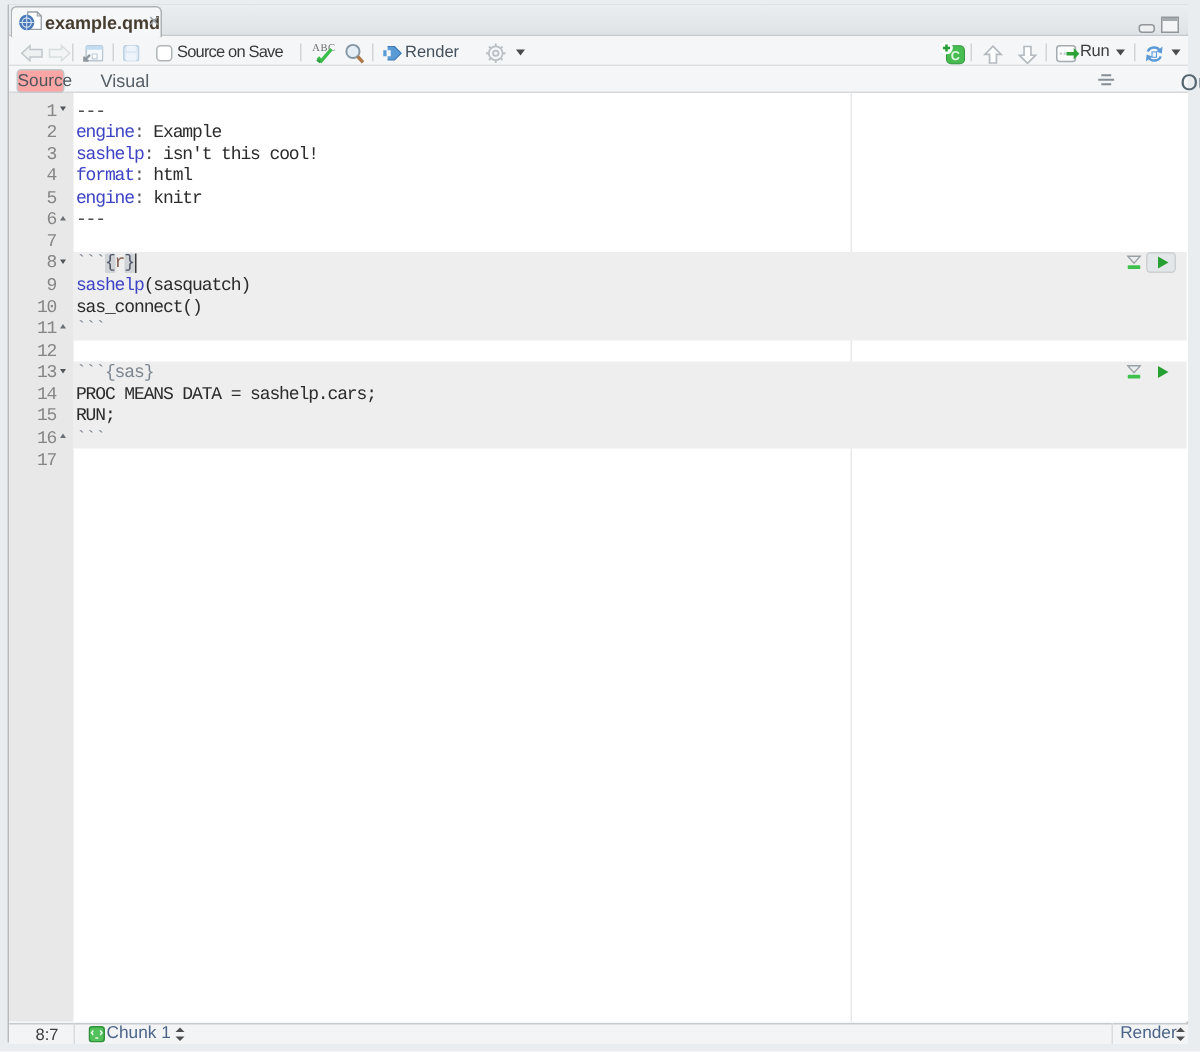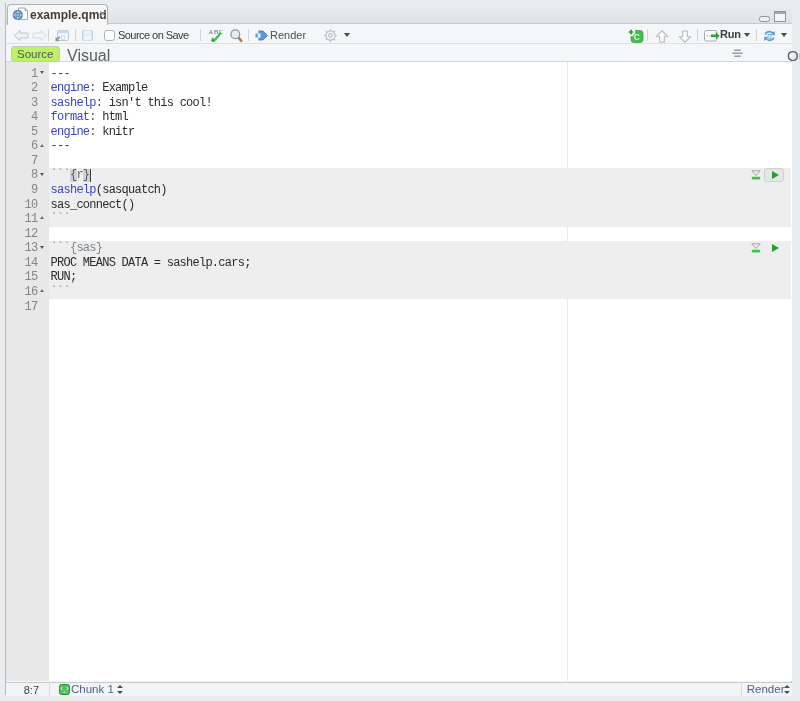--- a/index.html
+++ b/index.html
@@ -118,35 +118,35 @@
 </svg>
 <svg class="abs" style="left:677.5px;top:29.5px;" width="14" height="13" viewBox="0 0 14 13">
   <path d="M4.7 1 L4.7 6.8 L1.6 6.8 L7 12.2 L12.4 6.8 L9.3 6.8 L9.3 1 Z" fill="#fcfdfd" stroke="#b3bac0" stroke-width="1.1"></path>
 </svg>
 <div class="sep" style="left:697px;"></div>
 <svg class="abs" style="left:704px;top:30px;" width="20" height="12" viewBox="0 0 20 12">
   <rect x="0.5" y="0.5" width="12.5" height="10.5" rx="2" fill="#fdfdfd" stroke="#a4abb1" stroke-width="1"></rect>
   <path d="M2.5 5.8 L6.5 5.8" stroke="#c3cad0" stroke-width="1.5" stroke-dasharray="1.6 1"></path>
   <path d="M7 4.6 L11.8 4.6 L11.8 2 L15.6 5.8 L11.8 9.6 L11.8 7 L7 7 Z" fill="#2da337"></path>
 </svg>
-<div class="abs" style="left:720px;top:28px;font-size:11px;font-weight:bold;letter-spacing:-0.2px;color:#3d3d3d;">Run</div>
+<div class="abs" style="left:720px;top:28px;font-size:11px;font-weight:normal;letter-spacing:-0.2px;color:#3d3d3d;">Run</div>
 <div class="abs" style="left:744px;top:33px;width:0;height:0;border-left:3.5px solid transparent;border-right:3.5px solid transparent;border-top:4.5px solid #4a4a4a;"></div>
 <div class="sep" style="left:756px;"></div>
 <svg class="abs" style="left:762.5px;top:30px;" width="13" height="12" viewBox="0 0 13 12">
   <path d="M2.2 4.4 A 4.4 4 0 0 1 10.4 4" fill="none" stroke="#5b9ad6" stroke-width="1.6"></path>
   <path d="M12 1 L11.6 5.6 L7.8 4.4 Z" fill="#5b9ad6"></path>
   <path d="M10.8 7.6 A 4.4 4 0 0 1 2.6 8" fill="none" stroke="#5b9ad6" stroke-width="1.6"></path>
   <path d="M1 11 L1.4 6.4 L5.2 7.6 Z" fill="#5b9ad6"></path>
   <rect x="5" y="4.6" width="3" height="3.6" fill="#eaf2fa" stroke="#5b9ad6" stroke-width="0.7"></rect>
 </svg>
 <div class="abs" style="left:781px;top:33px;width:0;height:0;border-left:3.5px solid transparent;border-right:3.5px solid transparent;border-top:4.5px solid #4a4a4a;"></div>
 
 <div id="srcrow" class="abs"></div>
-<div class="abs" style="left:10.7px;top:46px;width:49px;height:15.5px;background:#bef264;border:1px solid #c3c7ca;border-radius:3px;box-sizing:border-box;text-align:center;font-size:11.5px;color:#4c565c;line-height:14px;">Source</div>
-<div class="abs" style="left:67px;top:47px;font-size:16px;color:#566069;">Visual</div>
+<div class="abs" style="left:10.7px;top:46px;width:32px;height:15.5px;background:#fca5a5;border:1px solid #c3c7ca;border-radius:3px;box-sizing:border-box;text-align:center;font-size:11.5px;color:#4c565c;line-height:14px;">Source</div>
+<div class="abs" style="left:67px;top:47px;font-size:12px;color:#566069;">Visual</div>
 <svg class="abs" style="left:732px;top:48.5px;" width="11" height="9" viewBox="0 0 11 9">
   <g stroke="#868e96" stroke-width="1.3">
     <path d="M2.2 1.2 L8.8 1.2"></path>
     <path d="M0.2 4.2 L10.8 4.2"></path>
     <path d="M2.2 7.2 L8.8 7.2"></path>
   </g>
 </svg>
 <div class="abs" style="left:787px;top:46.5px;font-size:15px;color:#53646f;">Outline</div>
 
 <div id="editor" class="abs"></div>

